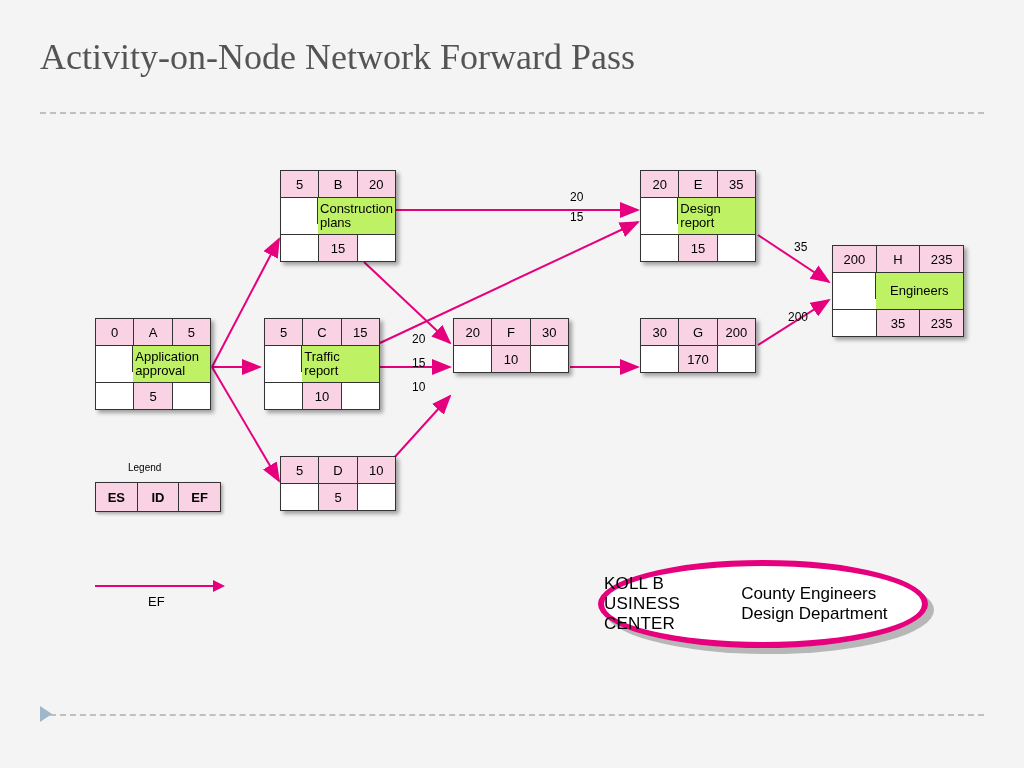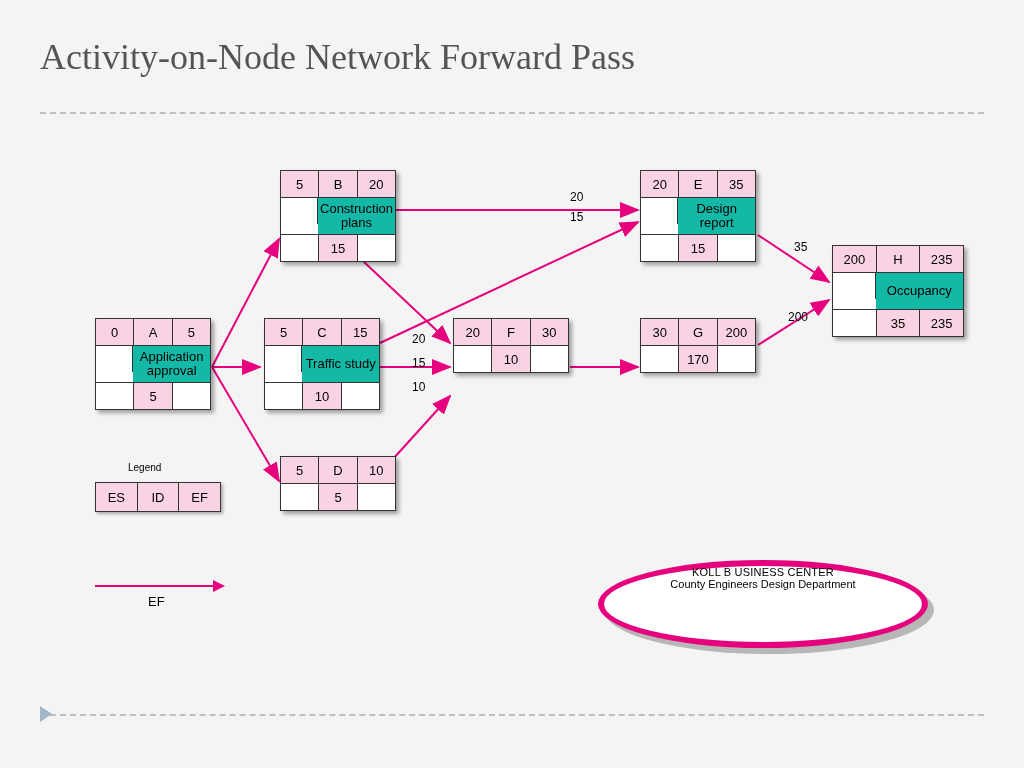--- a/index.html
+++ b/index.html
@@ -10,35 +10,35 @@
   .dashed.bot { top:714px; }
 
   .canvas { position:absolute; left:0; top:0; width:1024px; height:768px; }
 
   .node { position:absolute; width:114px; border:1px solid #333; background:#fff; box-shadow:3px 3px 4px rgba(0,0,0,0.35); font-size:13px; }
   .node.big { width:130px; }
   .row { display:flex; border-bottom:1px solid #333; }
   .row:last-child { border-bottom:none; }
   .cell { flex:1; height:26px; display:flex; align-items:center; justify-content:center; border-right:1px solid #333; background:#f9d3e3; }
   .cell:last-child { border-right:none; }
-  .desc { flex:2; background:#14b8a6; min-height:32px; line-height:1.05; text-align:center; padding:2px 2px; }
+  .desc { flex:2; background:#bef264; min-height:32px; line-height:1.05; padding:2px 2px; }
   .w { background:#fff; }
   .row.mid .cell:first-child { background:#fff; }
 
   .legend-title { position:absolute; font-size:10px; }
-  .legend { position:absolute; width:124px; background:#f9d3e3; border:1px solid #333; box-shadow:2px 2px 3px rgba(0,0,0,0.3); font-size:13px; }
+  .legend { position:absolute; width:124px; background:#f9d3e3; border:1px solid #333; box-shadow:2px 2px 3px rgba(0,0,0,0.3); font-size:13px;font-weight:bold; }
   .legend .row .cell { height:28px; }
 
   .ef-label { position:absolute; font-size:13px; }
   svg.arrows { position:absolute; left:0; top:0; width:1024px; height:768px; pointer-events:none; }
   .ef-arrow { position:absolute; }
 
   .oval-wrap { position:absolute; left:598px; top:560px; width:330px; height:88px; }
   .oval-shadow { position:absolute; left:6px; top:6px; width:100%; height:100%; border-radius:50%; background:rgba(0,0,0,0.25); }
-  .oval { position:absolute; width:100%; height:100%; border-radius:50%; background:#fff; border:6px solid #e6007e; box-sizing:border-box; display:flex; flex-direction:column; align-items:center; justify-content:flex-start; font-size:11px; }
+  .oval { position:absolute; width:100%; height:100%; border-radius:50%; background:#fff; border:6px solid #e6007e; box-sizing:border-box; display:flex; align-items:center; justify-content:flex-start; font-size:17px; }
   .oval .l1 { font-weight:normal; letter-spacing:0.2px; }
 
   .bullet { position:absolute; left:40px; top:706px; width:0; height:0; border-left:12px solid #9fb7c9; border-top:8px solid transparent; border-bottom:8px solid transparent; }
 
   .edge-lbl { position:absolute; font-size:12px; }
 </style>
 </head>
 <body>
 
 <div class="slide">
@@ -120,21 +120,21 @@
     </div>
 
     <div class="node" style="left:264px;top:318px">
       <div class="row">
           <div class="cell">5</div>
           <div class="cell">C</div>
           <div class="cell">15</div>
         </div>
       <div class="row mid">
           <div class="cell w"></div>
-          <div class="cell desc">Traffic study</div>
+          <div class="cell desc">Traffic report</div>
         </div>
       <div class="row">
           <div class="cell w"></div>
           <div class="cell">10</div>
           <div class="cell w"></div>
         </div>
     </div>
 
     <div class="node" style="left:280px;top:456px">
       <div class="row">
@@ -193,21 +193,21 @@
     </div>
 
     <div class="node big" style="left:832px;top:245px">
       <div class="row">
           <div class="cell">200</div>
           <div class="cell">H</div>
           <div class="cell">235</div>
         </div>
       <div class="row mid">
           <div class="cell w"></div>
-          <div class="cell desc">Occupancy</div>
+          <div class="cell desc">Engineers</div>
         </div>
       <div class="row">
           <div class="cell w"></div>
           <div class="cell">35</div>
           <div class="cell">235</div>
         </div>
     </div>
 
     <div class="legend-title" style="left:128px;top:462px">Legend</div>
     <div class="legend" style="left:95px;top:482px">

